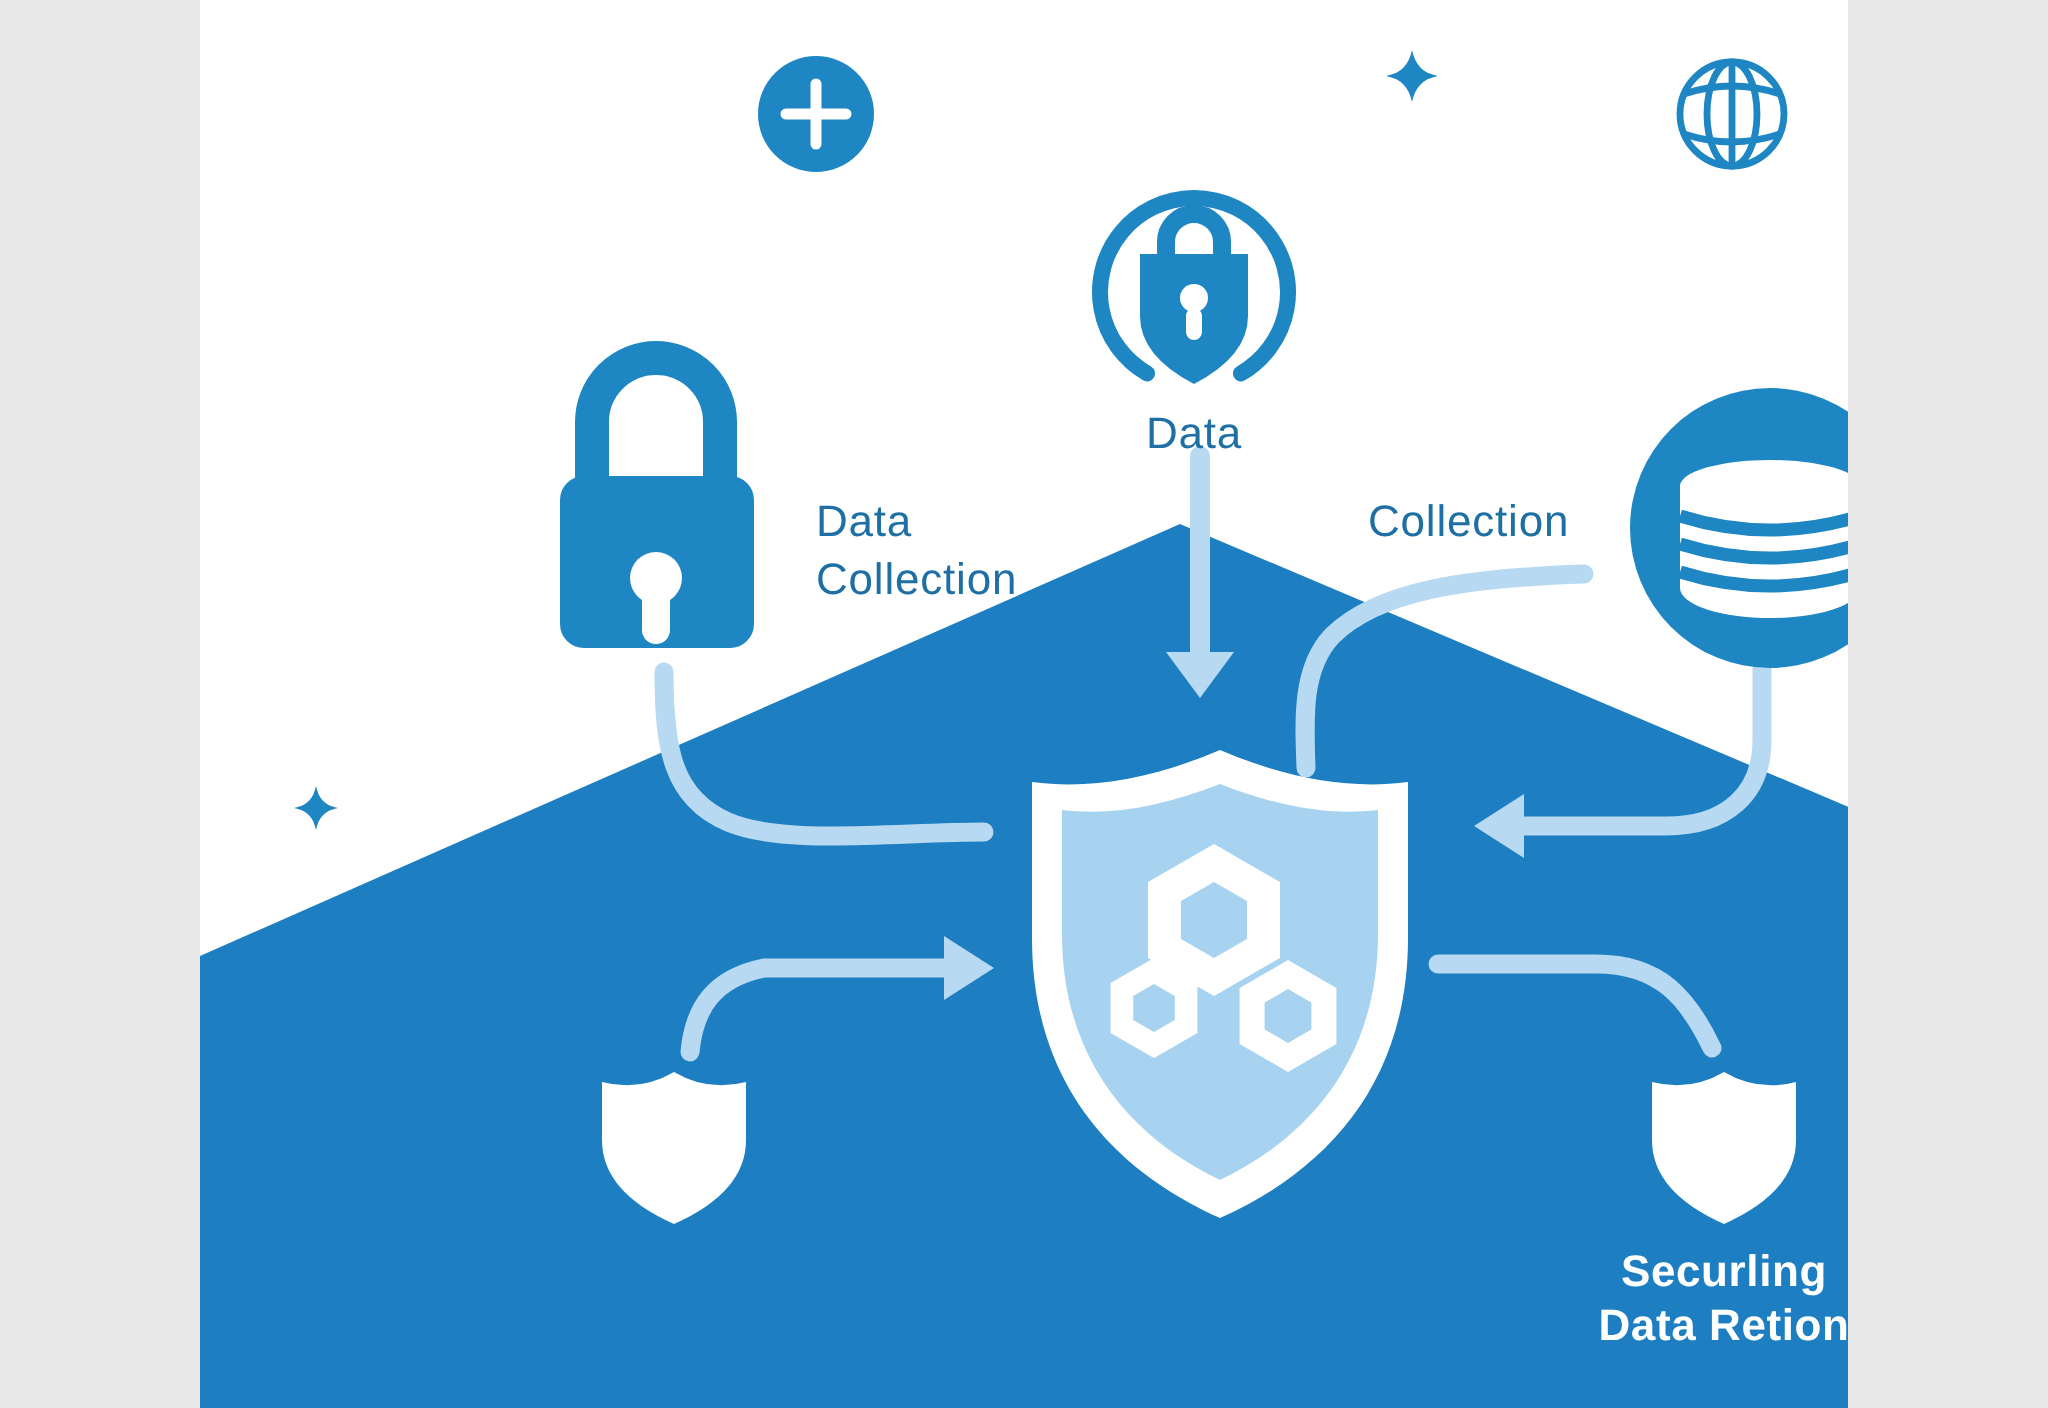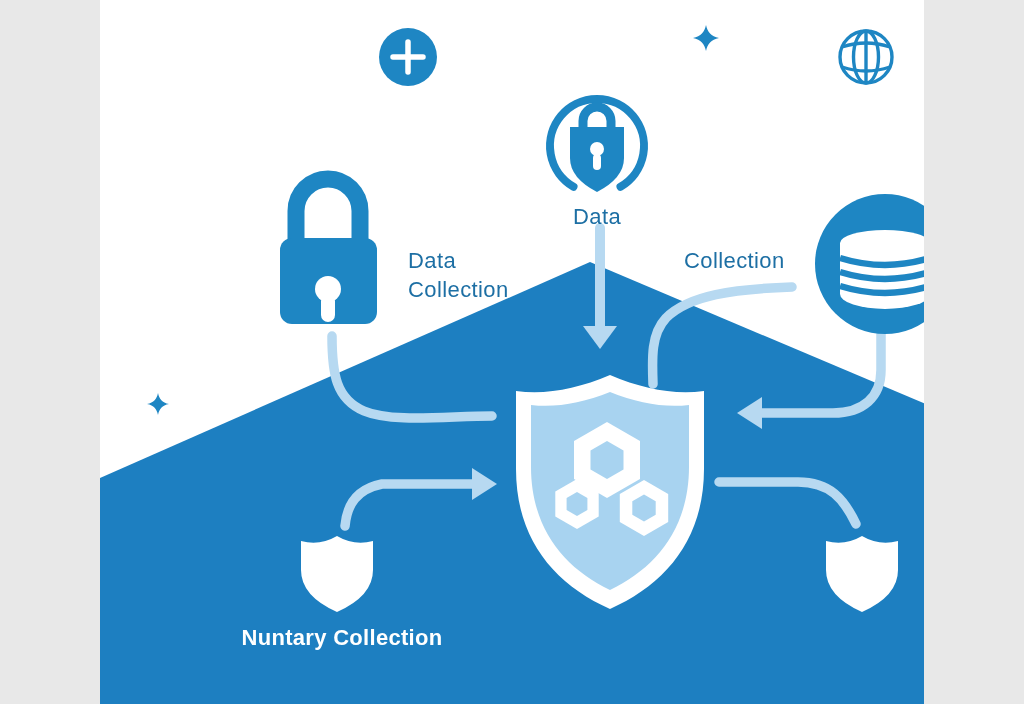--- a/index.html
+++ b/index.html
@@ -111,16 +111,17 @@
     <circle cx="944" cy="432" r="5.5" fill="var(--primary,#1e86c3)"></circle>
   </svg>
 
   <div class="txt t-blue center" style="left:437px;top:202px;width:120px;">Data</div>
 
   <div class="txt t-blue" style="left:308px;top:246px;">Data
 Collection</div>
 
   <div class="txt t-blue" style="left:584px;top:246px;">Collection</div>
 
-  <div class="txt t-white center" style="left:122px;top:624px;width:240px;">Nuntary Collection</div>
 
+  <div class="txt t-white center" style="left:642px;top:622px;width:240px;">Securling
+Data Retion</div>
 
 </div>
 
 </body></html>

